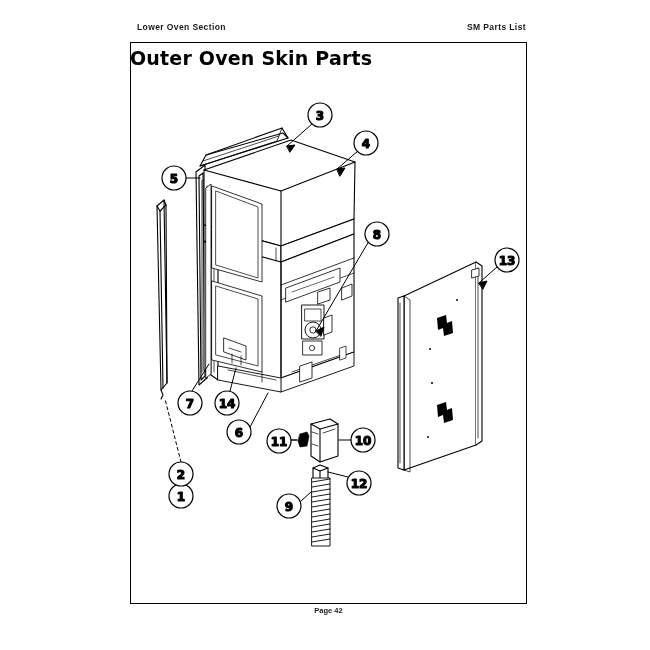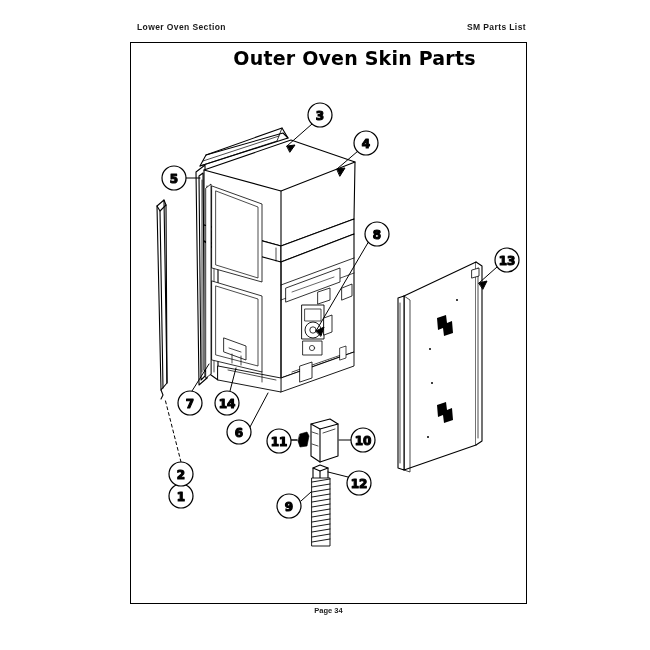--- a/index.html
+++ b/index.html
@@ -23,21 +23,21 @@
   #hdr-right{right:124px;text-align:right;}
 
   #border-box{
     position:absolute;left:130px;top:42px;width:397px;height:562px;
     border:1.6px solid #000;box-sizing:border-box;
     background:#fff;
   }
 
   #title{
     position:absolute;left:130px;top:47px;width:449px;
-    text-align:center;
+    text-align:left;
     font-size:19px;font-weight:bold;letter-spacing:.2px;
     font-family:"DejaVu Sans", sans-serif;
   }
 
   #footer{
     position:absolute;left:130px;top:606px;width:397px;
     text-align:center;font-size:7.5px;font-weight:bold;color:#222;
   }
 
   svg#art{position:absolute;left:0;top:0;width:650px;height:650px;}
@@ -295,14 +295,14 @@
             <text x="507" y="260.5" class="callout-label">13</text>
           </g>
           <g>
             <circle cx="227" cy="403" r="12" fill="#fff" stroke="#000000" stroke-width="1.2"></circle>
             <text x="227" y="403.5" class="callout-label">14</text>
           </g>
         </g>
     </g>
   </svg>
 
-  <div id="footer">Page 34</div>
+  <div id="footer">Page 42</div>
 </div>
 
 </body></html>

